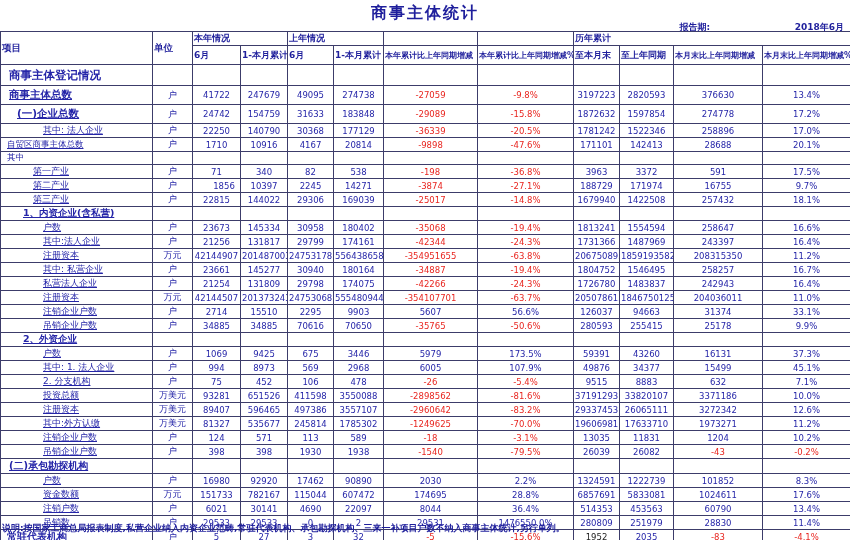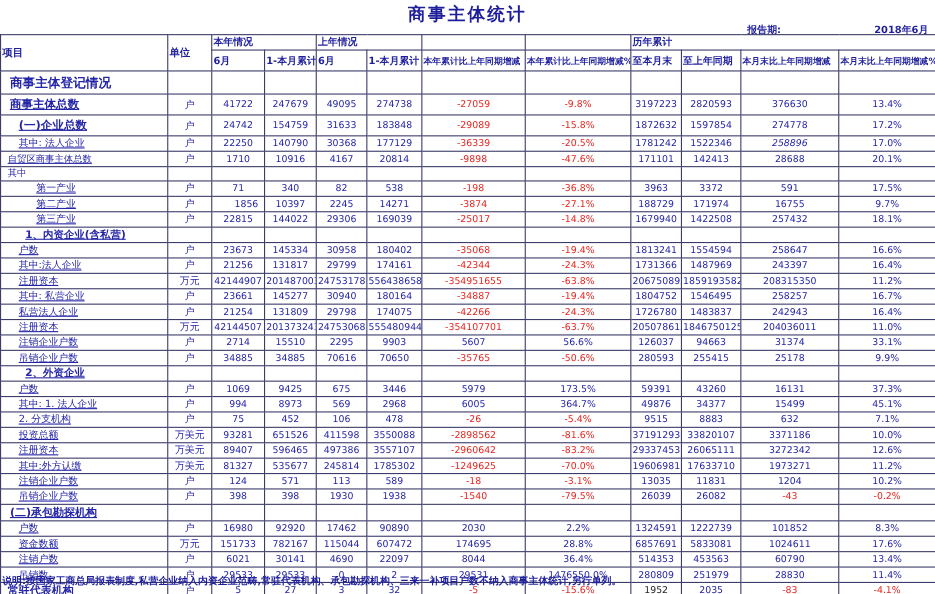--- a/index.html
+++ b/index.html
@@ -29,21 +29,21 @@
   td.unit { text-align:center; font-size:9px; color:#2525a8; }
   td.num  { text-align:center; font-size:8.5px; }
   td.lbl  { font-size:9px; color:#2525a8; text-align:left; }
   td.lbl a { color:#2525a8; text-decoration:underline; cursor:pointer; }
 
   tr.section { height:21px; } tr.section td.lbl { font-weight:bold; font-size:11.5px; padding-left:8px; }
   tr.total   { height:19px; } tr.total   td.lbl { font-weight:bold; font-size:10.5px; padding-left:8px; }
   tr.cat     { height:19px; } tr.cat     td.lbl { font-weight:bold; font-size:10.5px; padding-left:16px; }
   tr.cat2    { height:14px; } tr.cat2    td.lbl { font-weight:bold; font-size:10px;   padding-left:8px; }
   tr.grp     { height:14px; } tr.grp     td.lbl { font-weight:bold; font-size:9.5px;  padding-left:22px; }
-  tr.sub     { height:13px; } tr.sub     td.lbl { padding-left:16px; }
+  tr.sub     { height:13px; } tr.sub     td.lbl { padding-left:42px; }
   tr.sub2    { height:13px; } tr.sub2    td.lbl { padding-left:32px; }
   tr.plain   { height:13px; } tr.plain   td.lbl { font-size:8.5px; padding-left:6px; }
   tr.tiny    { height:11px; } tr.tiny    td.lbl { font-size:8.5px; padding-left:6px; }
   tr.agency  { height:14px; } tr.agency  td.lbl { font-weight:bold; font-size:10px; padding-left:6px; }
 
   .footnote {
     position:absolute; top:522px; left:2px; width:846px;
     color:#1f1f9c; font-weight:bold; font-size:9px; white-space:nowrap; overflow:hidden;
   }
 </style>
@@ -142,21 +142,21 @@
         <td class="lbl"><a>其中: 法人企业</a></td>
         <td class="unit">户</td>
         <td class="num" style="color: rgb(37, 37, 168);">22250</td>
         <td class="num" style="color: rgb(37, 37, 168);">140790</td>
         <td class="num" style="color: rgb(37, 37, 168);">30368</td>
         <td class="num" style="color: rgb(37, 37, 168);">177129</td>
         <td class="num" style="color: rgb(232, 37, 31);">-36339</td>
         <td class="num" style="color: rgb(232, 37, 31);">-20.5%</td>
         <td class="num" style="color: rgb(37, 37, 168);">1781242</td>
         <td class="num" style="color: rgb(37, 37, 168);">1522346</td>
-        <td class="num" style="color: rgb(37, 37, 168); font-style: italic;">258896</td>
+        <td class="num" style="color: rgb(37, 37, 168);">258896</td>
         <td class="num" style="color: rgb(37, 37, 168);">17.0%</td>
       </tr>
       <tr class="plain">
         <td class="lbl"><a>自贸区商事主体总数</a></td>
         <td class="unit">户</td>
         <td class="num" style="color: rgb(37, 37, 168);">1710</td>
         <td class="num" style="color: rgb(37, 37, 168);">10916</td>
         <td class="num" style="color: rgb(37, 37, 168);">4167</td>
         <td class="num" style="color: rgb(37, 37, 168);">20814</td>
         <td class="num" style="color: rgb(232, 37, 31);">-9898</td>
@@ -377,21 +377,21 @@
         <td class="num" style="color: rgb(37, 37, 168);">37.3%</td>
       </tr>
       <tr class="sub">
         <td class="lbl"><a>其中: 1. 法人企业</a></td>
         <td class="unit">户</td>
         <td class="num" style="color: rgb(37, 37, 168);">994</td>
         <td class="num" style="color: rgb(37, 37, 168);">8973</td>
         <td class="num" style="color: rgb(37, 37, 168);">569</td>
         <td class="num" style="color: rgb(37, 37, 168);">2968</td>
         <td class="num" style="color: rgb(37, 37, 168);">6005</td>
-        <td class="num" style="color: rgb(37, 37, 168);">364.7%</td>
+        <td class="num" style="color: rgb(37, 37, 168);">107.9%</td>
         <td class="num" style="color: rgb(37, 37, 168);">49876</td>
         <td class="num" style="color: rgb(37, 37, 168);">34377</td>
         <td class="num" style="color: rgb(37, 37, 168);">15499</td>
         <td class="num" style="color: rgb(37, 37, 168);">45.1%</td>
       </tr>
       <tr class="sub">
         <td class="lbl"><a>2. 分支机构</a></td>
         <td class="unit">户</td>
         <td class="num" style="color: rgb(37, 37, 168);">75</td>
         <td class="num" style="color: rgb(37, 37, 168);">452</td>

